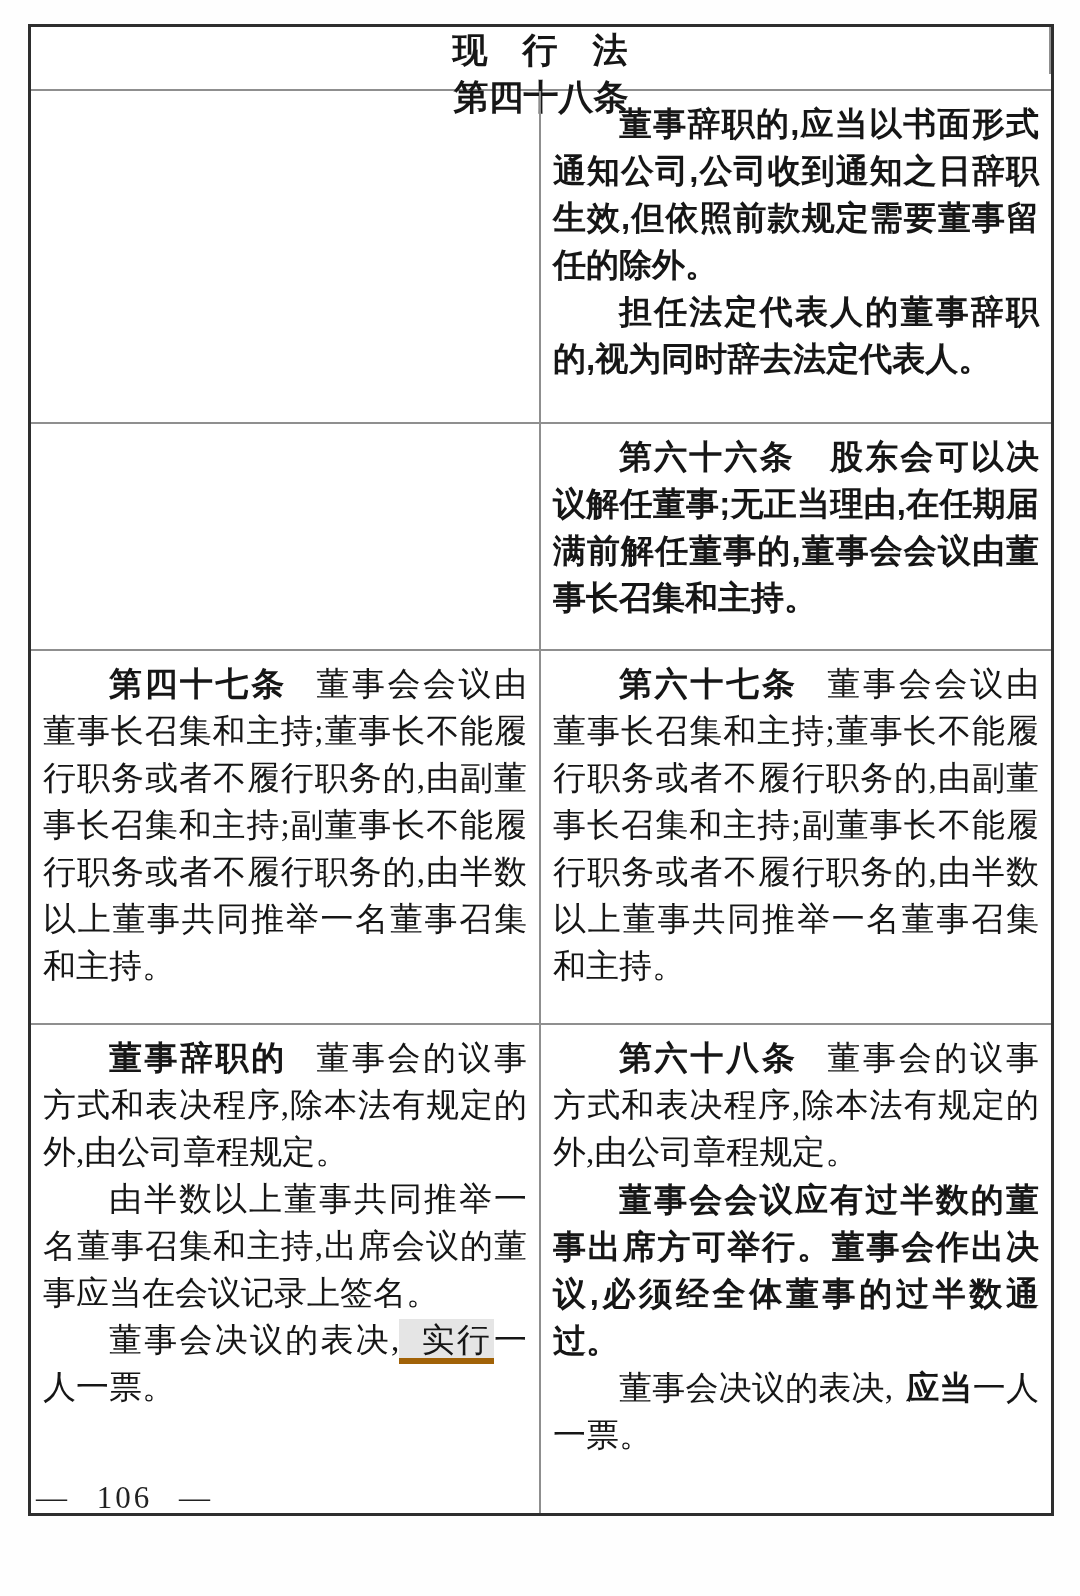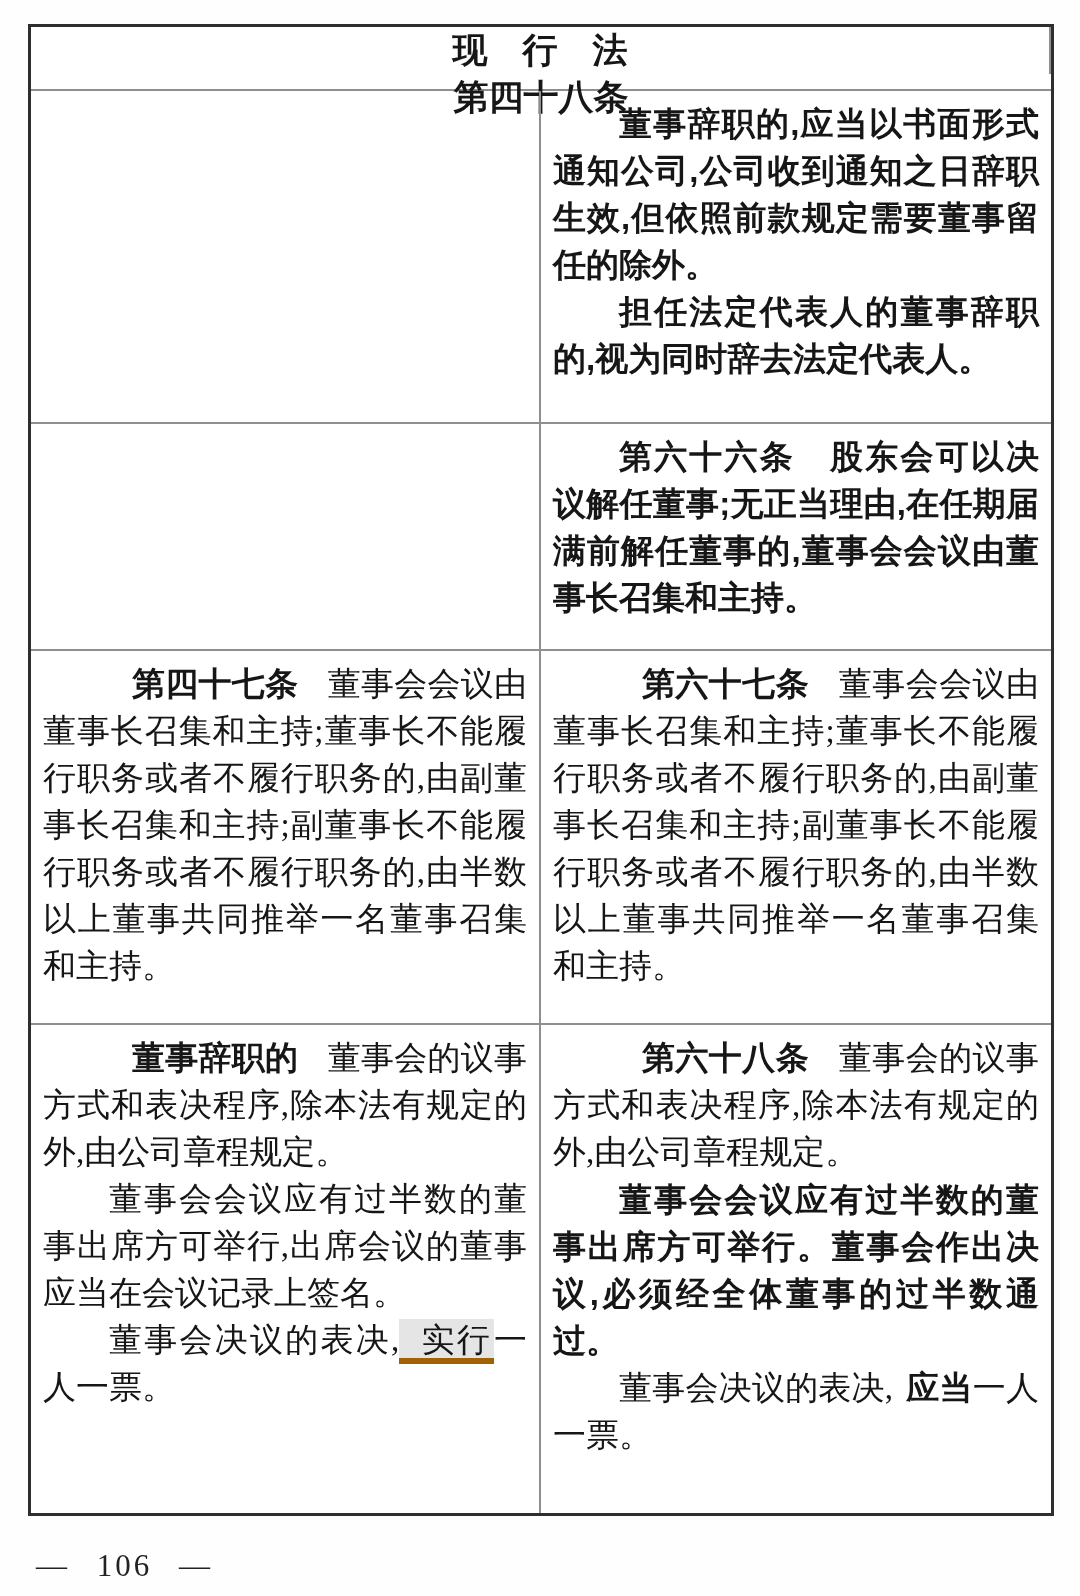--- a/index.html
+++ b/index.html
@@ -19,25 +19,25 @@
   .hcell.left{border-right:2px solid #8f8f8f;}
   .trow{display:grid;grid-template-columns:1fr 1fr;border-top:2px solid #8f8f8f;}
   .trow.r1{min-height:331px;}
   .trow.r2{min-height:225px;}
   .trow.r3{min-height:372px;}
   .trow.r4{min-height:488px;}
   .cell{box-sizing:border-box;padding:9px 12px 4px 12px;}
   .cell.left{border-right:2px solid #8f8f8f;}
   .para{margin:0;text-indent:2em;text-align:justify;font-size:33px;line-height:47px;}
   .new{font-family:"Liberation Sans","DejaVu Sans",sans-serif;font-weight:700;}
-  .kw{font-family:"Liberation Sans","DejaVu Sans",sans-serif;font-weight:700;margin-right:0.9em;margin-left:23px;}
+  .kw{font-family:"Liberation Sans","DejaVu Sans",sans-serif;font-weight:700;margin-right:0.9em;}
   .b{font-family:"Liberation Sans","DejaVu Sans",sans-serif;font-weight:700;margin-left:13px;}
   .del-mark{background:#e5e5e5;border-bottom:6px solid #a16207;padding:3px 2px 0 20px;}
   .footer{
-    position:absolute;left:36px;top:1548px;font-size:31px;color:#222;
+    position:absolute;left:36px;top:1480px;font-size:31px;color:#222;
     letter-spacing:3px;word-spacing:16px;
   }
 </style>
 </head>
 <body>
 
 <div class="page">
 
   <div class="law-table">
 
@@ -70,21 +70,21 @@
         <p class="para"><span class="kw">第四十七条</span><span>董事会会议由董事长召集和主持;董事长不能履行职务或者不履行职务的,由副董事长召集和主持;副董事长不能履行职务或者不履行职务的,由半数以上董事共同推举一名董事召集和主持。</span></p>
       </div>
       <div class="cell">
         <p class="para"><span class="kw">第六十七条</span><span>董事会会议由董事长召集和主持;董事长不能履行职务或者不履行职务的,由副董事长召集和主持;副董事长不能履行职务或者不履行职务的,由半数以上董事共同推举一名董事召集和主持。</span></p>
       </div>
     </div>
 
     <div class="trow r4">
       <div class="cell left">
         <p class="para"><span class="kw">董事辞职的</span><span>董事会的议事方式和表决程序,除本法有规定的外,由公司章程规定。</span></p>
-        <p class="para">董事会会议应有过半数的董事出席方可举行,出席会议的董事应当在会议记录上签名。</p>
+        <p class="para">由半数以上董事共同推举一名董事召集和主持,出席会议的董事应当在会议记录上签名。</p>
         <p class="para"><span>董事会决议的表决,</span><span class="del-mark">实行</span><span>一人一票。</span></p>
       </div>
       <div class="cell">
         <p class="para"><span class="kw">第六十八条</span><span>董事会的议事方式和表决程序,除本法有规定的外,由公司章程规定。</span></p>
         <p class="para new">董事会会议应有过半数的董事出席方可举行。董事会作出决议,必须经全体董事的过半数通过。</p>
         <p class="para"><span>董事会决议的表决,</span><span class="b">应当</span><span>一人一票。</span></p>
       </div>
     </div>
 
   </div>

